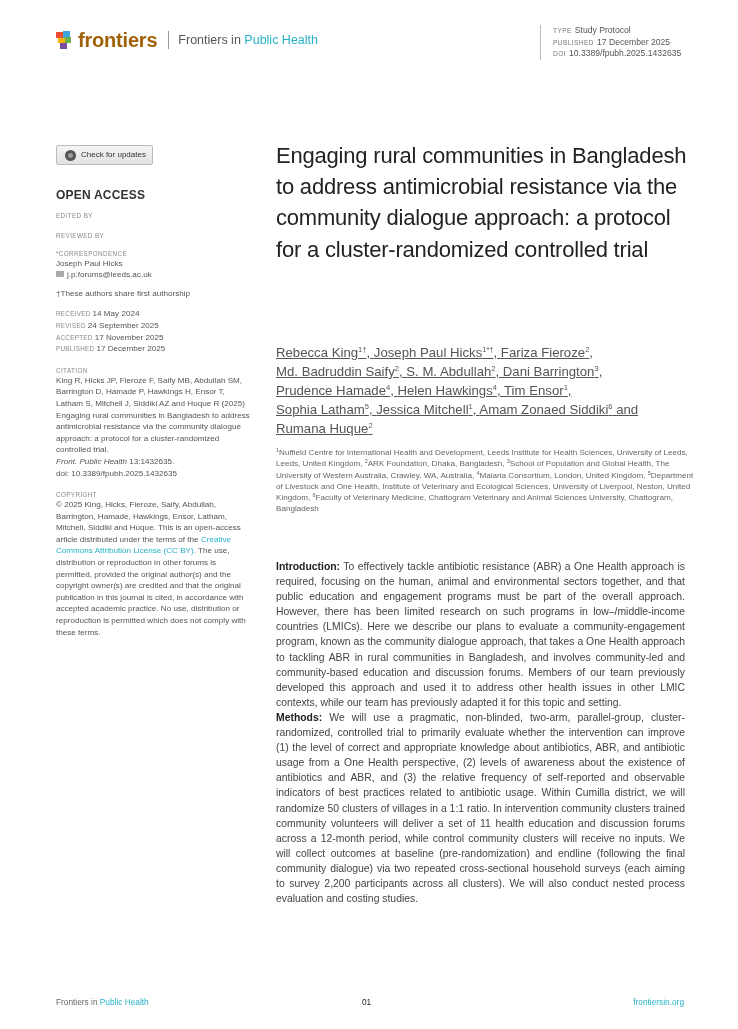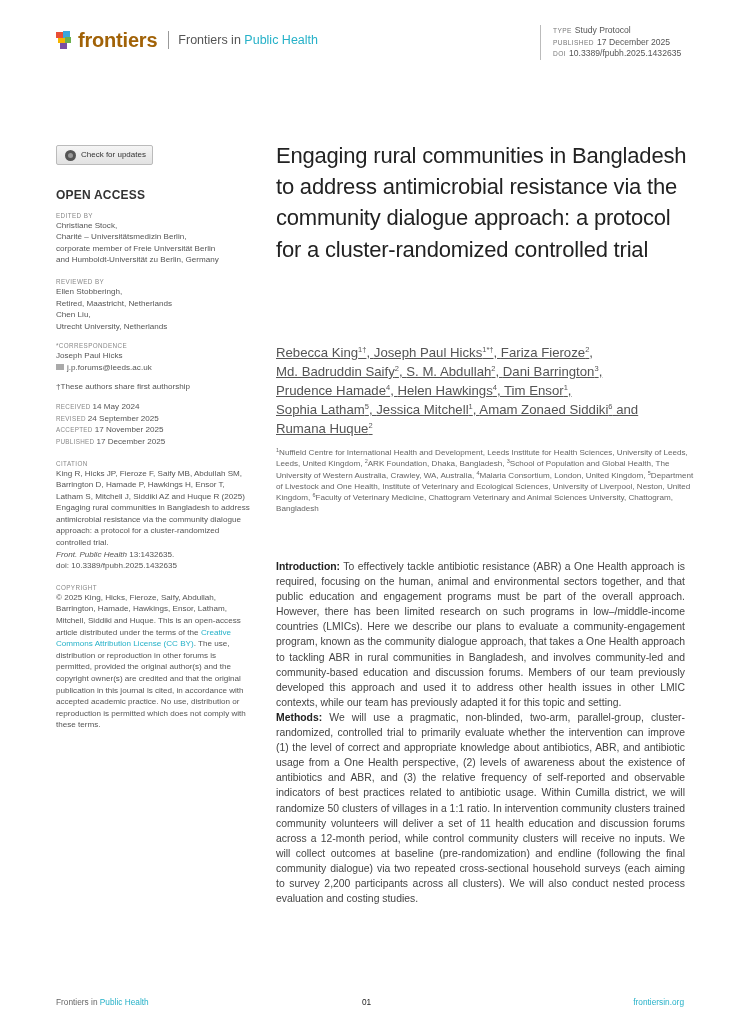--- a/index.html
+++ b/index.html
@@ -75,34 +75,22 @@
 
 <div class="abs left">
   <div class="cfu">
     <span class="cfu-icon"></span>
     <span>Check for updates</span>
   </div>
 
   <div class="open-access">OPEN ACCESS</div>
 
   <div class="lbl">EDITED BY</div>
-  <div>
-    <div>Christiane Stock,</div>
-    <div>Charité – Universitätsmedizin Berlin,</div>
-    <div>corporate member of Freie Universität Berlin</div>
-    <div>and Humboldt-Universität zu Berlin, Germany</div>
-  </div>
 
   <div class="lbl" style="margin-top:11px">REVIEWED BY</div>
-  <div>
-    <div>Ellen Stobberingh,</div>
-    <div>Retired, Maastricht, Netherlands</div>
-    <div>Chen Liu,</div>
-    <div>Utrecht University, Netherlands</div>
-  </div>
 
   <div class="lbl">*CORRESPONDENCE</div>
   <div>Joseph Paul Hicks</div>
   <div><span class="mail"></span><span>j.p.forums@leeds.ac.uk</span></div>
 
   <div class="para">†These authors share first authorship</div>
 
   <div class="dates">
     <div><span class="inl-lbl">RECEIVED</span><span>14 May 2024</span></div>
     <div><span class="inl-lbl">REVISED</span><span>24 September 2025</span></div>

